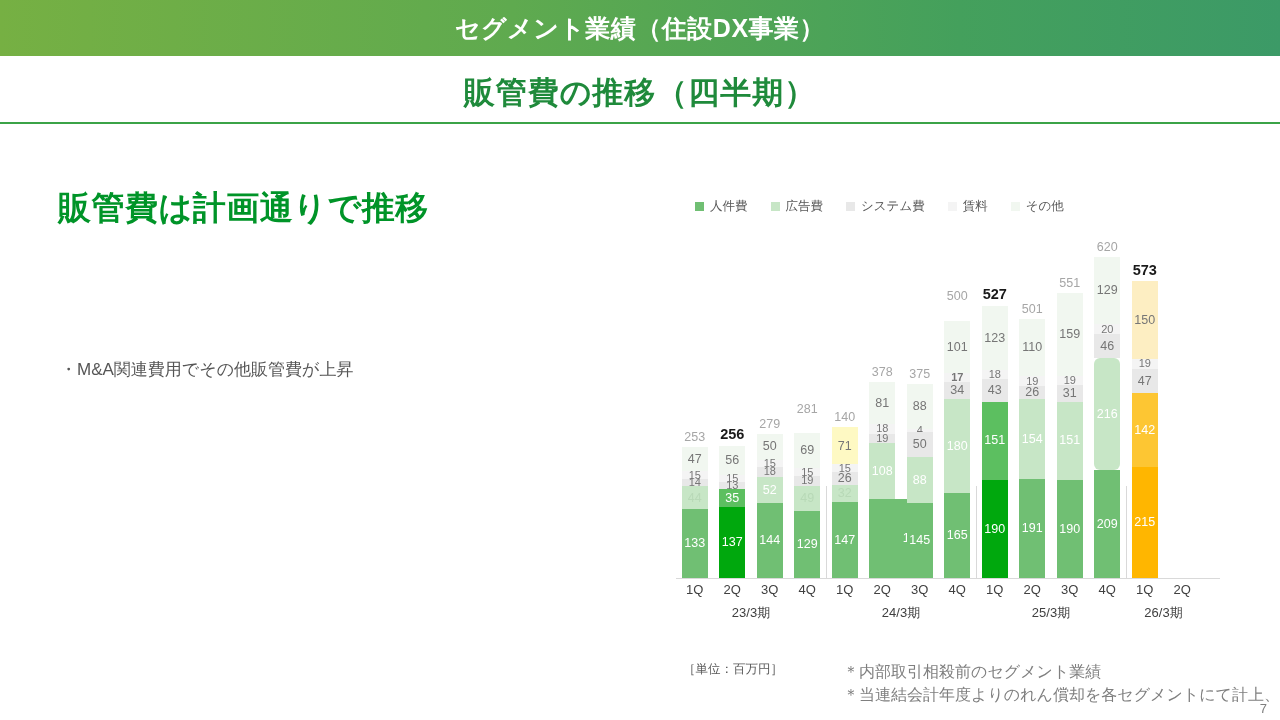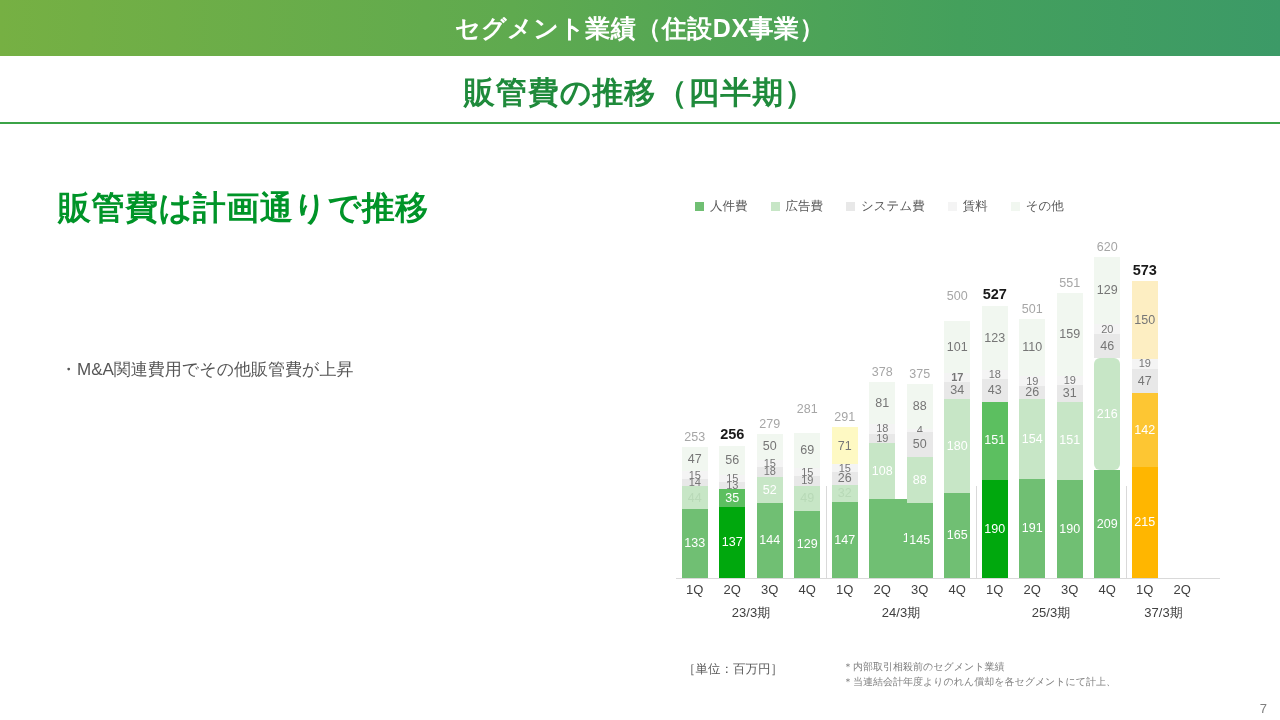--- a/index.html
+++ b/index.html
@@ -82,21 +82,21 @@
   .xl{width:37.5px;text-align:center;font-size:13px;color:#404040;}
   .grouplabels{
     position:absolute;left:16px;top:418px;width:544px;height:20px;
   }
   .gl{position:absolute;font-size:13px;color:#404040;text-align:center;}
 
   .unit{
     position:absolute;left:683px;top:661px;font-size:12.5px;color:#595959;
   }
   .notes{
-    position:absolute;left:843px;top:660px;font-size:10px;color:#7f7f7f;line-height:1.45;
+    position:absolute;left:843px;top:660px;font-size:16px;color:#7f7f7f;line-height:1.45;
   }
   .notes div{white-space:nowrap;}
   .notes .indent{padding-left:13px;}
   .pageno{
     position:absolute;right:13px;bottom:4px;font-size:13px;color:#7f7f7f;
   }
 </style>
 </head>
 <body>
 
@@ -169,21 +169,21 @@
             <div class="total" style="bottom: 162px;">281</div>
             <div class="seg" style="height: 35.7176px; background: rgb(241, 247, 240); color: rgb(118, 118, 118);">69</div>
             <div class="seg" style="height: 7.76471px; background: rgb(244, 244, 244); color: rgb(118, 118, 118); font-size: 11px; overflow: visible;">15</div>
             <div class="seg" style="height: 9.83529px; background: rgb(232, 232, 232); color: rgb(118, 118, 118); font-size: 11px; overflow: visible;">19</div>
             <div class="seg" style="height: 25.3647px; background: rgb(199, 230, 198); color: rgb(184, 217, 183);">49</div>
             <div class="seg" style="height: 66.7765px; background: rgb(112, 191, 115); color: rgb(255, 255, 255);">129</div>
           </div>
         </div>
         <div class="slot">
           <div class="bar">
-            <div class="total" style="bottom: 153.635px;">291</div>
+            <div class="total" style="bottom: 153.635px;">140</div>
             <div class="seg" style="height: 36.7529px; background: #fef9c3; color: rgb(118, 118, 118);">71</div>
             <div class="seg" style="height: 7.76471px; background: rgb(244, 244, 244); color: rgb(118, 118, 118); font-size: 11px; overflow: visible;">15</div>
             <div class="seg" style="height: 13.4588px; background: rgb(232, 232, 232); color: rgb(118, 118, 118);">26</div>
             <div class="seg" style="height: 16.5647px; background: rgb(199, 230, 198); color: rgb(184, 217, 183);">32</div>
             <div class="seg" style="height: 76.0941px; background: rgb(112, 191, 115); color: rgb(255, 255, 255);">147</div>
           </div>
         </div>
         <div class="slot">
           <div class="bar">
             <div class="total" style="bottom: 198.671px;">378</div>
@@ -280,21 +280,21 @@
       <div class="xl">2Q</div>
       <div class="xl">3Q</div>
       <div class="xl">4Q</div>
       <div class="xl">1Q</div>
       <div class="xl">2Q</div>
     </div>
   <div class="grouplabels">
       <div class="gl" style="left: 0px; width: 150px;">23/3期</div>
       <div class="gl" style="left: 150px; width: 150px;">24/3期</div>
       <div class="gl" style="left: 300px; width: 150px;">25/3期</div>
-      <div class="gl" style="left: 450px; width: 75px;">37/3期</div>
+      <div class="gl" style="left: 450px; width: 75px;">26/3期</div>
     </div>
 <div class="divider" style="left: 166px;"></div>
     <div class="divider" style="left: 316px;"></div>
     <div class="divider" style="left: 466px;"></div>
   </div>
 
 <div class="unit">［単位：百万円］</div>
 <div class="notes">
   <div>＊内部取引相殺前のセグメント業績</div>
   <div>＊当連結会計年度よりのれん償却を各セグメントにて計上、</div>

